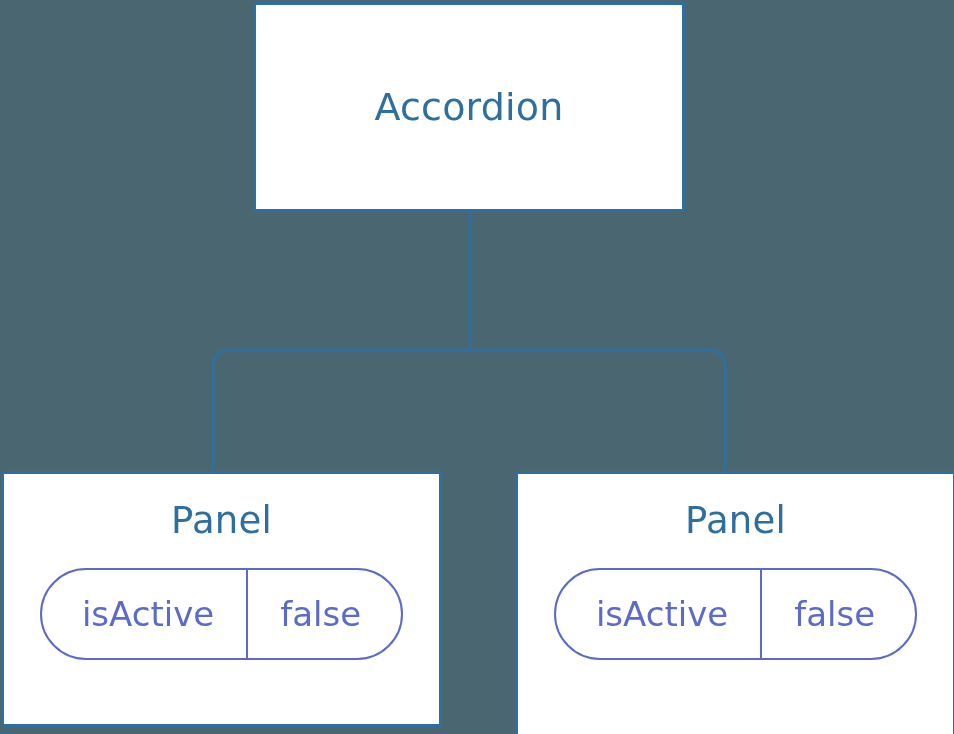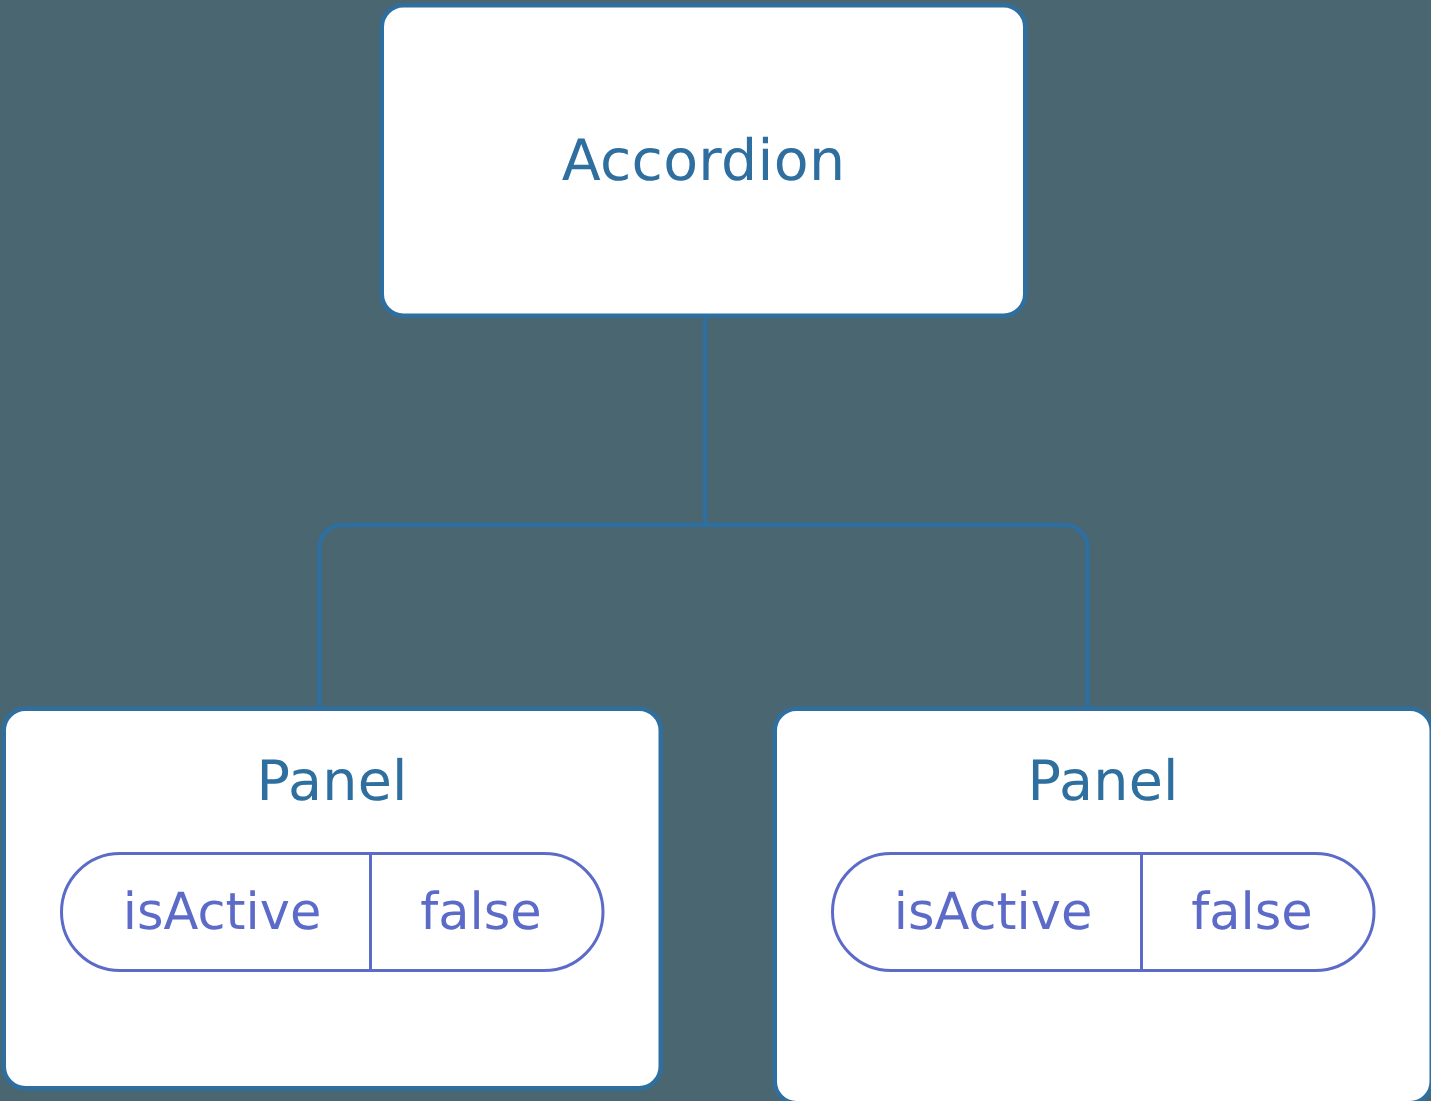--- a/index.html
+++ b/index.html
@@ -27,21 +27,21 @@
     top: 0;
     width: 954px;
     height: 734px;
     pointer-events: none;
   }
   
   .node-box {
     position: absolute;
     background: #ffffff;
     border: 3px solid #2f6f9f;
-    border-radius: 16px;
+    border-radius: 3px;
     box-sizing: border-box;
     display: flex;
     flex-direction: column;
     align-items: center;
   }
   #node-accordion {
     left: 253px;
     top: 2px;
     width: 432px;
     height: 210px;
@@ -73,21 +73,21 @@
   .panel-title {
     margin-top: 28px;
   }
   
   .prop-pill {
     margin-top: 29px;
     display: inline-flex;
     align-items: stretch;
     border: 2px solid #5c6bc8;
     border-radius: 999px;
-    height: 80px;
+    height: 92px;
     background: #ffffff;
     box-sizing: border-box;
     overflow: hidden;
   }
   .prop-key,
   .prop-value {
     display: flex;
     align-items: center;
     justify-content: center;
     color: #5c6bc8;

